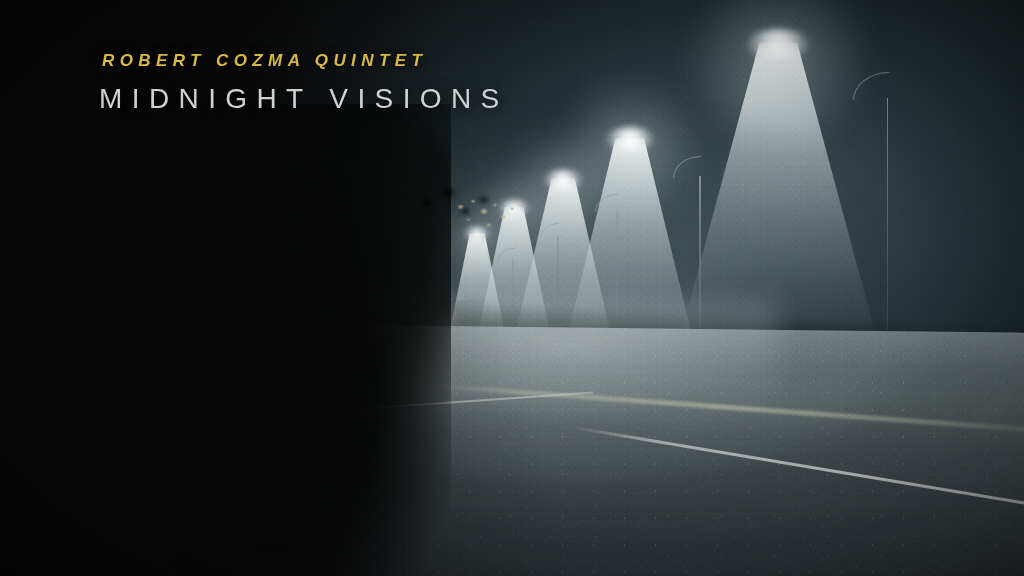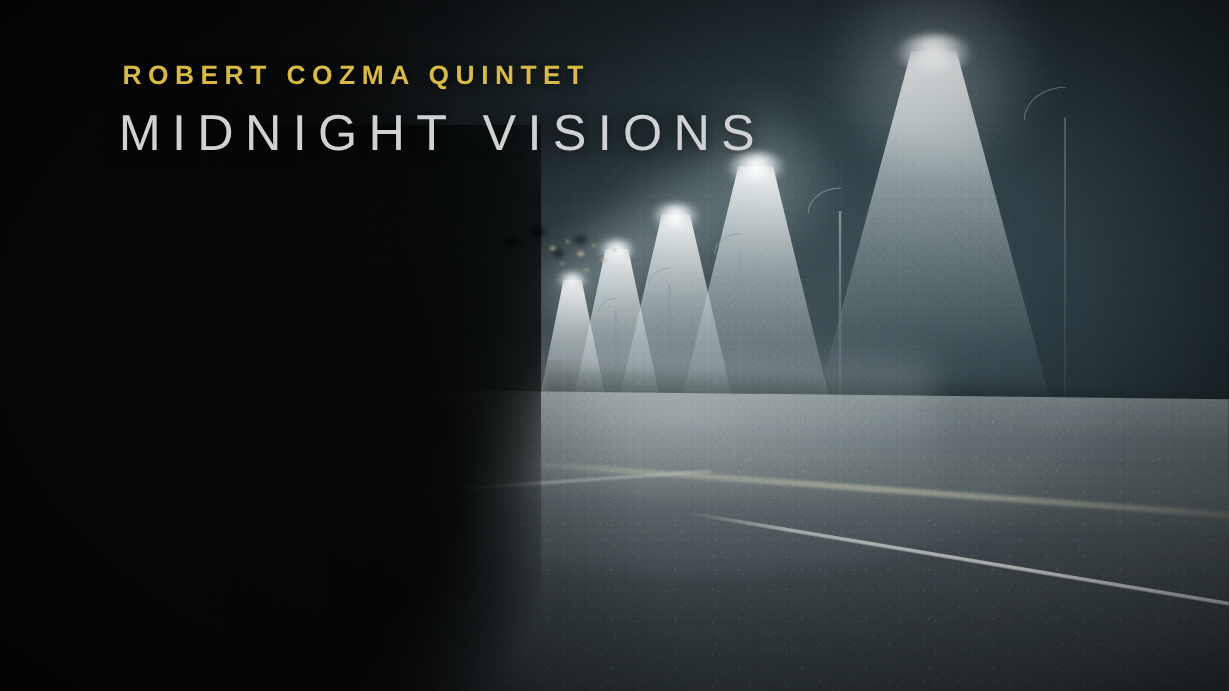--- a/index.html
+++ b/index.html
@@ -358,32 +358,33 @@
     mix-blend-mode:overlay;
   }
 
   
   .titleblock{
     position:absolute;
     left:102px; top:52px;
     z-index:40;
   }
   .artist{
-    font-size:22px;
+    font-size:17px;
     font-weight:700;
     letter-spacing:5.4px;
     color:#d8b944;
     white-space:nowrap;
     line-height:1;
     text-shadow:0 0 10px rgba(0,0,0,.9);
+    font-style:italic;
   }
   .albumtitle{
     margin-top:16px;
     margin-left:-3px;
-    font-size:42px;
+    font-size:28px;
     font-weight:300;
     letter-spacing:9.4px;
     color:#cfd1d2;
     white-space:nowrap;
     line-height:1;
     text-shadow:0 0 14px rgba(0,0,0,.85);
   }
 </style>
 </head>
 <body>

